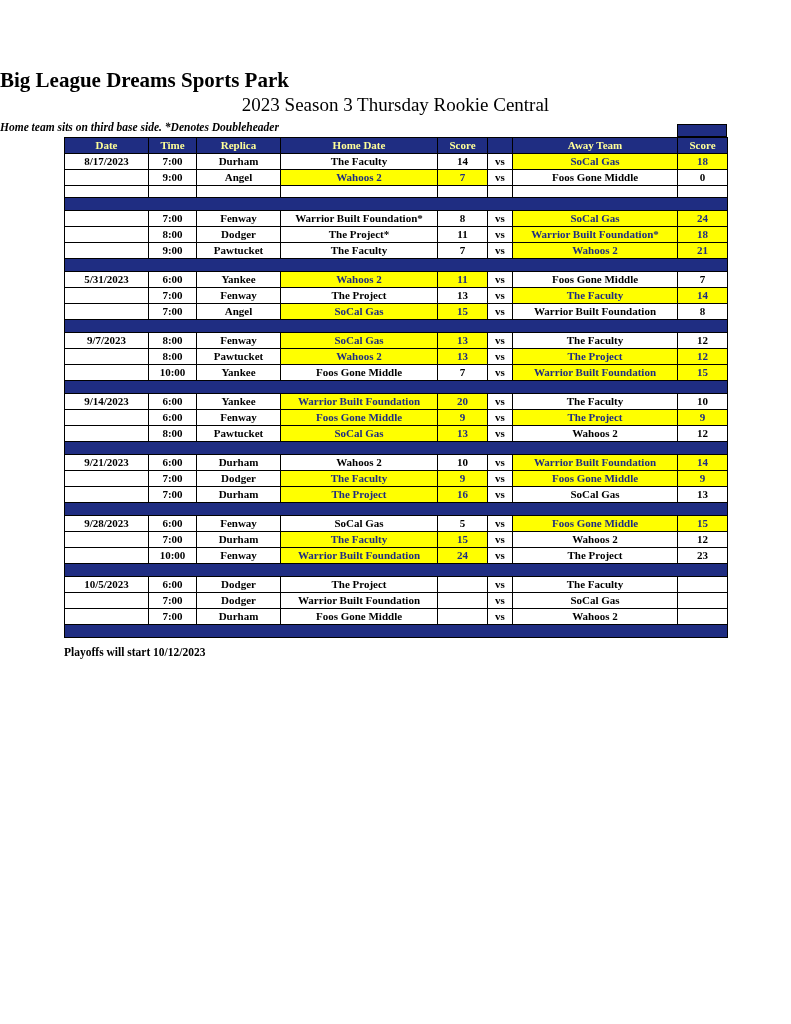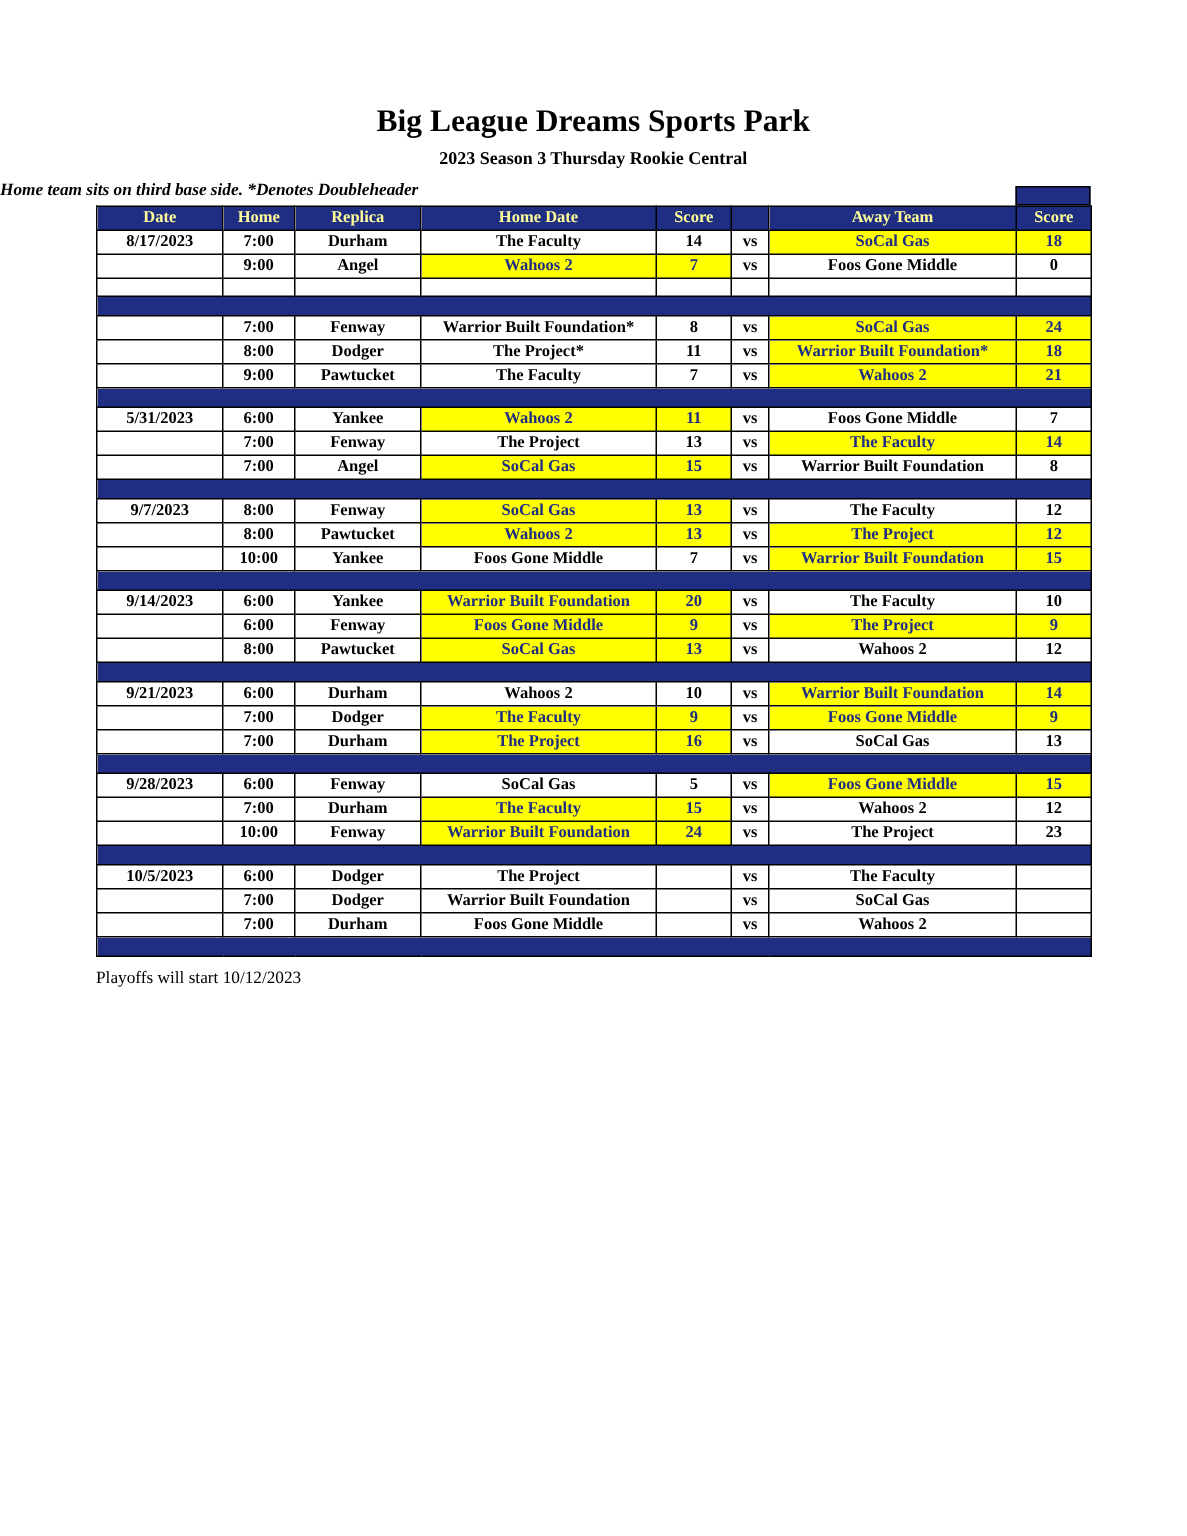--- a/index.html
+++ b/index.html
@@ -8,24 +8,24 @@
     --header-text:#ffff99;
     --hl-text:#1f2d82;
   }
   *{box-sizing:border-box;}
   html,body{margin:0;padding:0;}
   body{
     width:791px;height:1024px;background:#ffffff;position:relative;
     font-family:"Liberation Serif","DejaVu Serif",serif;color:#000;
   }
   .page-title{
-    margin-top:68px;text-align:center;font-size:21px;font-weight:bold;line-height:24px;
+    margin-top:68px;text-align:left;font-size:21px;font-weight:bold;line-height:24px;
   }
   .page-subtitle{
-    text-align:center;font-size:12px;font-weight:bold;line-height:20px;margin-top:3px;
+    text-align:center;font-size:19px;font-weight:normal;line-height:20px;margin-top:3px;
   }
   .page-note{
     text-align:left;font-size:11.5px;font-weight:bold;font-style:italic;line-height:14px;margin-top:5px;margin-bottom:3px;
   }
   .corner-block{
     position:absolute;left:677px;top:124px;width:50px;height:13px;background:var(--navy);border:1px solid #000;
   }
   table.schedule{
     border-collapse:collapse;table-layout:fixed;width:663px;margin-left:64px;
   }
@@ -34,21 +34,21 @@
     font-size:11px;font-weight:bold;text-align:center;overflow:hidden;white-space:nowrap;
   }
   table.schedule thead th{
     background:var(--navy);color:var(--header-text);font-size:11px;margin-left:20px;
   }
   tr.sep-navy td{background:var(--navy);height:13px;line-height:13px;}
   tr.sep-blank td{height:12px;line-height:12px;}
   td.hl{background:var(--yellow);color:var(--hl-text);}
   td.vs{font-size:9px;}
   .page-footer{
-    margin-left:64px;margin-top:8px;font-size:11.5px;font-weight:normal;
+    margin-left:64px;margin-top:8px;font-size:11.5px;font-weight:bold;
   }
 </style>
 </head>
 <body>
 
 <div class="page-title">Big League Dreams Sports Park</div>
 <div class="page-subtitle">2023 Season 3 Thursday  Rookie Central</div>
 <div class="page-note">Home team sits on third base side.  *Denotes Doubleheader</div>
 <div class="corner-block"></div>
 
@@ -59,21 +59,21 @@
       <col style="width:84px">
       <col style="width:157px">
     <col style="width:50px">
       <col style="width:25px">
       <col style="width:165px">
       <col style="width:50px">
   </colgroup>
   <thead>
     <tr>
       <th>Date</th>
-      <th>Home</th>
+      <th>Time</th>
       <th>Replica</th>
       <th>Home Date</th>
       <th>Score</th>
       <th></th>
       <th>Away Team</th>
       <th>Score</th>
     </tr>
   </thead>
   <tbody id="schedule-body">
       <tr>

